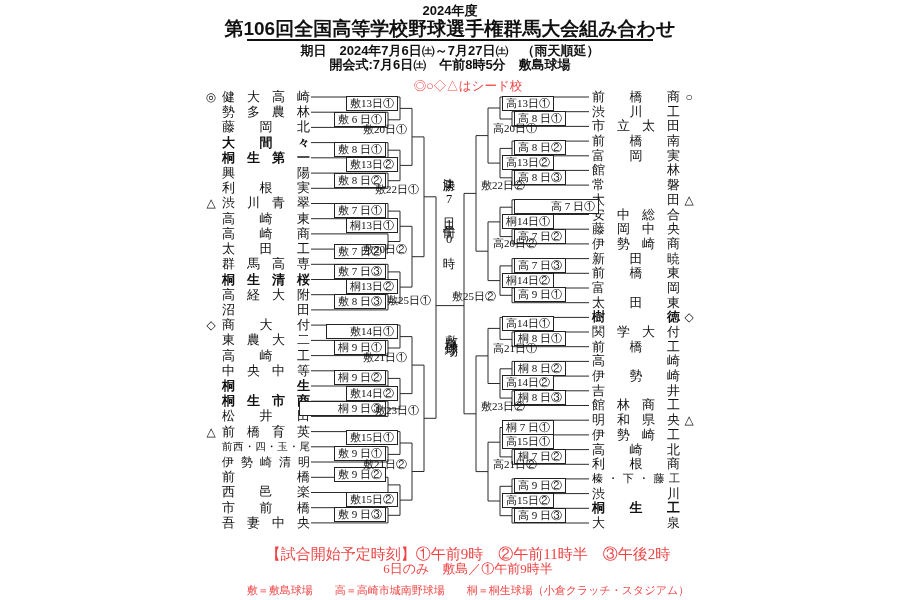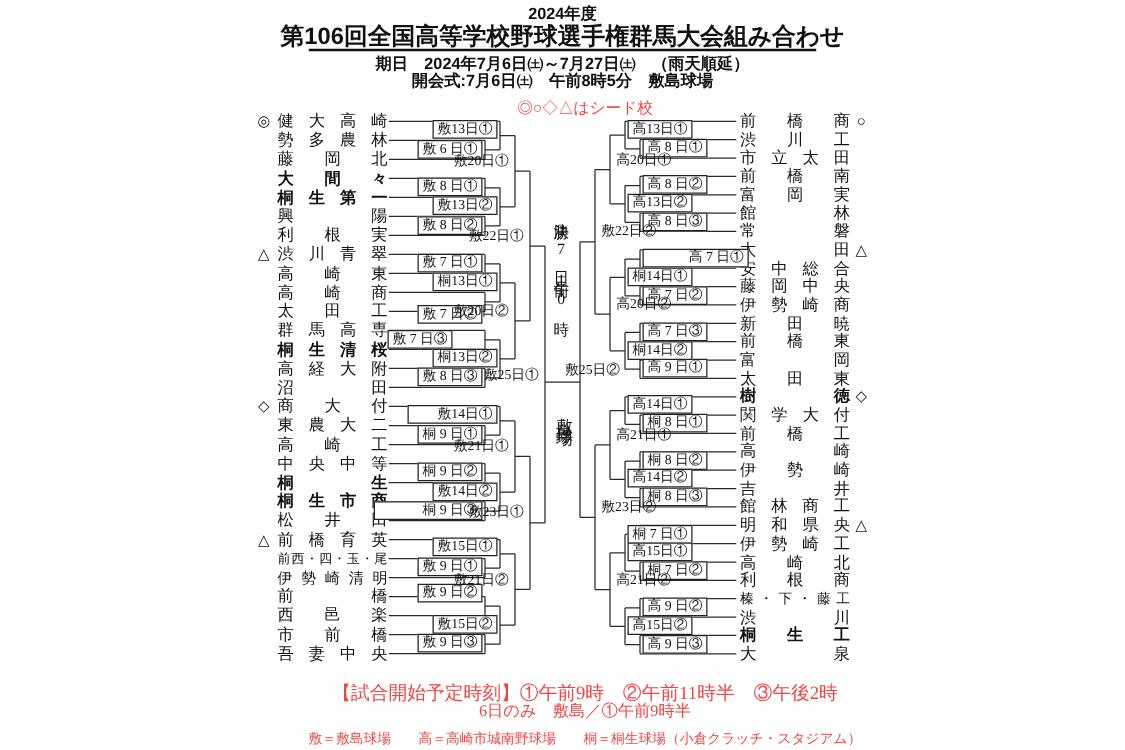--- a/index.html
+++ b/index.html
@@ -212,21 +212,21 @@
     </div>
     <div class="mlabel boxed" style="top: 111.815px; right: 514px;">敷 6 日①</div>
     <div class="mlabel boxed" style="top: 95.7037px; right: 502px;">敷13日①</div>
     <div class="mlabel boxed" style="top: 142.235px; right: 514px;">敷 8 日①</div>
     <div class="mlabel boxed" style="top: 172.655px; right: 514px;">敷 8 日②</div>
     <div class="mlabel boxed" style="top: 157.445px; right: 502px;">敷13日②</div>
     <div class="mlabel" style="top: 122.926px; right: 493px;">敷20日①</div>
     <div class="mlabel boxed" style="top: 203.075px; right: 514px;">敷 7 日①</div>
     <div class="mlabel boxed" style="top: 244px; right: 514px;">敷 7 日②</div>
     <div class="mlabel boxed" style="top: 218.285px; right: 502px;">桐13日①</div>
-    <div class="mlabel boxed" style="top: 263.915px; right: 538px; text-align: right;">敷 7 日③</div>
+    <div class="mlabel boxed" style="top: 263.915px; right: 514px; text-align: right;">敷 7 日③</div>
     <div class="mlabel boxed" style="top: 294.335px; right: 514px;">敷 8 日③</div>
     <div class="mlabel boxed" style="top: 279.125px; right: 502px;">桐13日②</div>
     <div class="mlabel" style="top: 242.705px; right: 493px;">敷20日②</div>
     <div class="mlabel" style="top: 182.816px; right: 481px;">敷22日①</div>
     <div class="mlabel boxed" style="top: 339.965px; right: 514px;">桐 9 日①</div>
     <div class="mlabel boxed" style="top: 323.854px; right: 502px; padding-left: 23px;">敷14日①</div>
     <div class="mlabel boxed" style="top: 370.385px; right: 514px;">桐 9 日②</div>
     <div class="mlabel boxed" style="top: 400.805px; right: 514px; padding-left: 38px;">桐 9 日③</div>
     <div class="mlabel boxed" style="top: 385.595px; right: 502px;">敷14日②</div>
     <div class="mlabel" style="top: 351.076px; right: 493px;">敷21日①</div>

